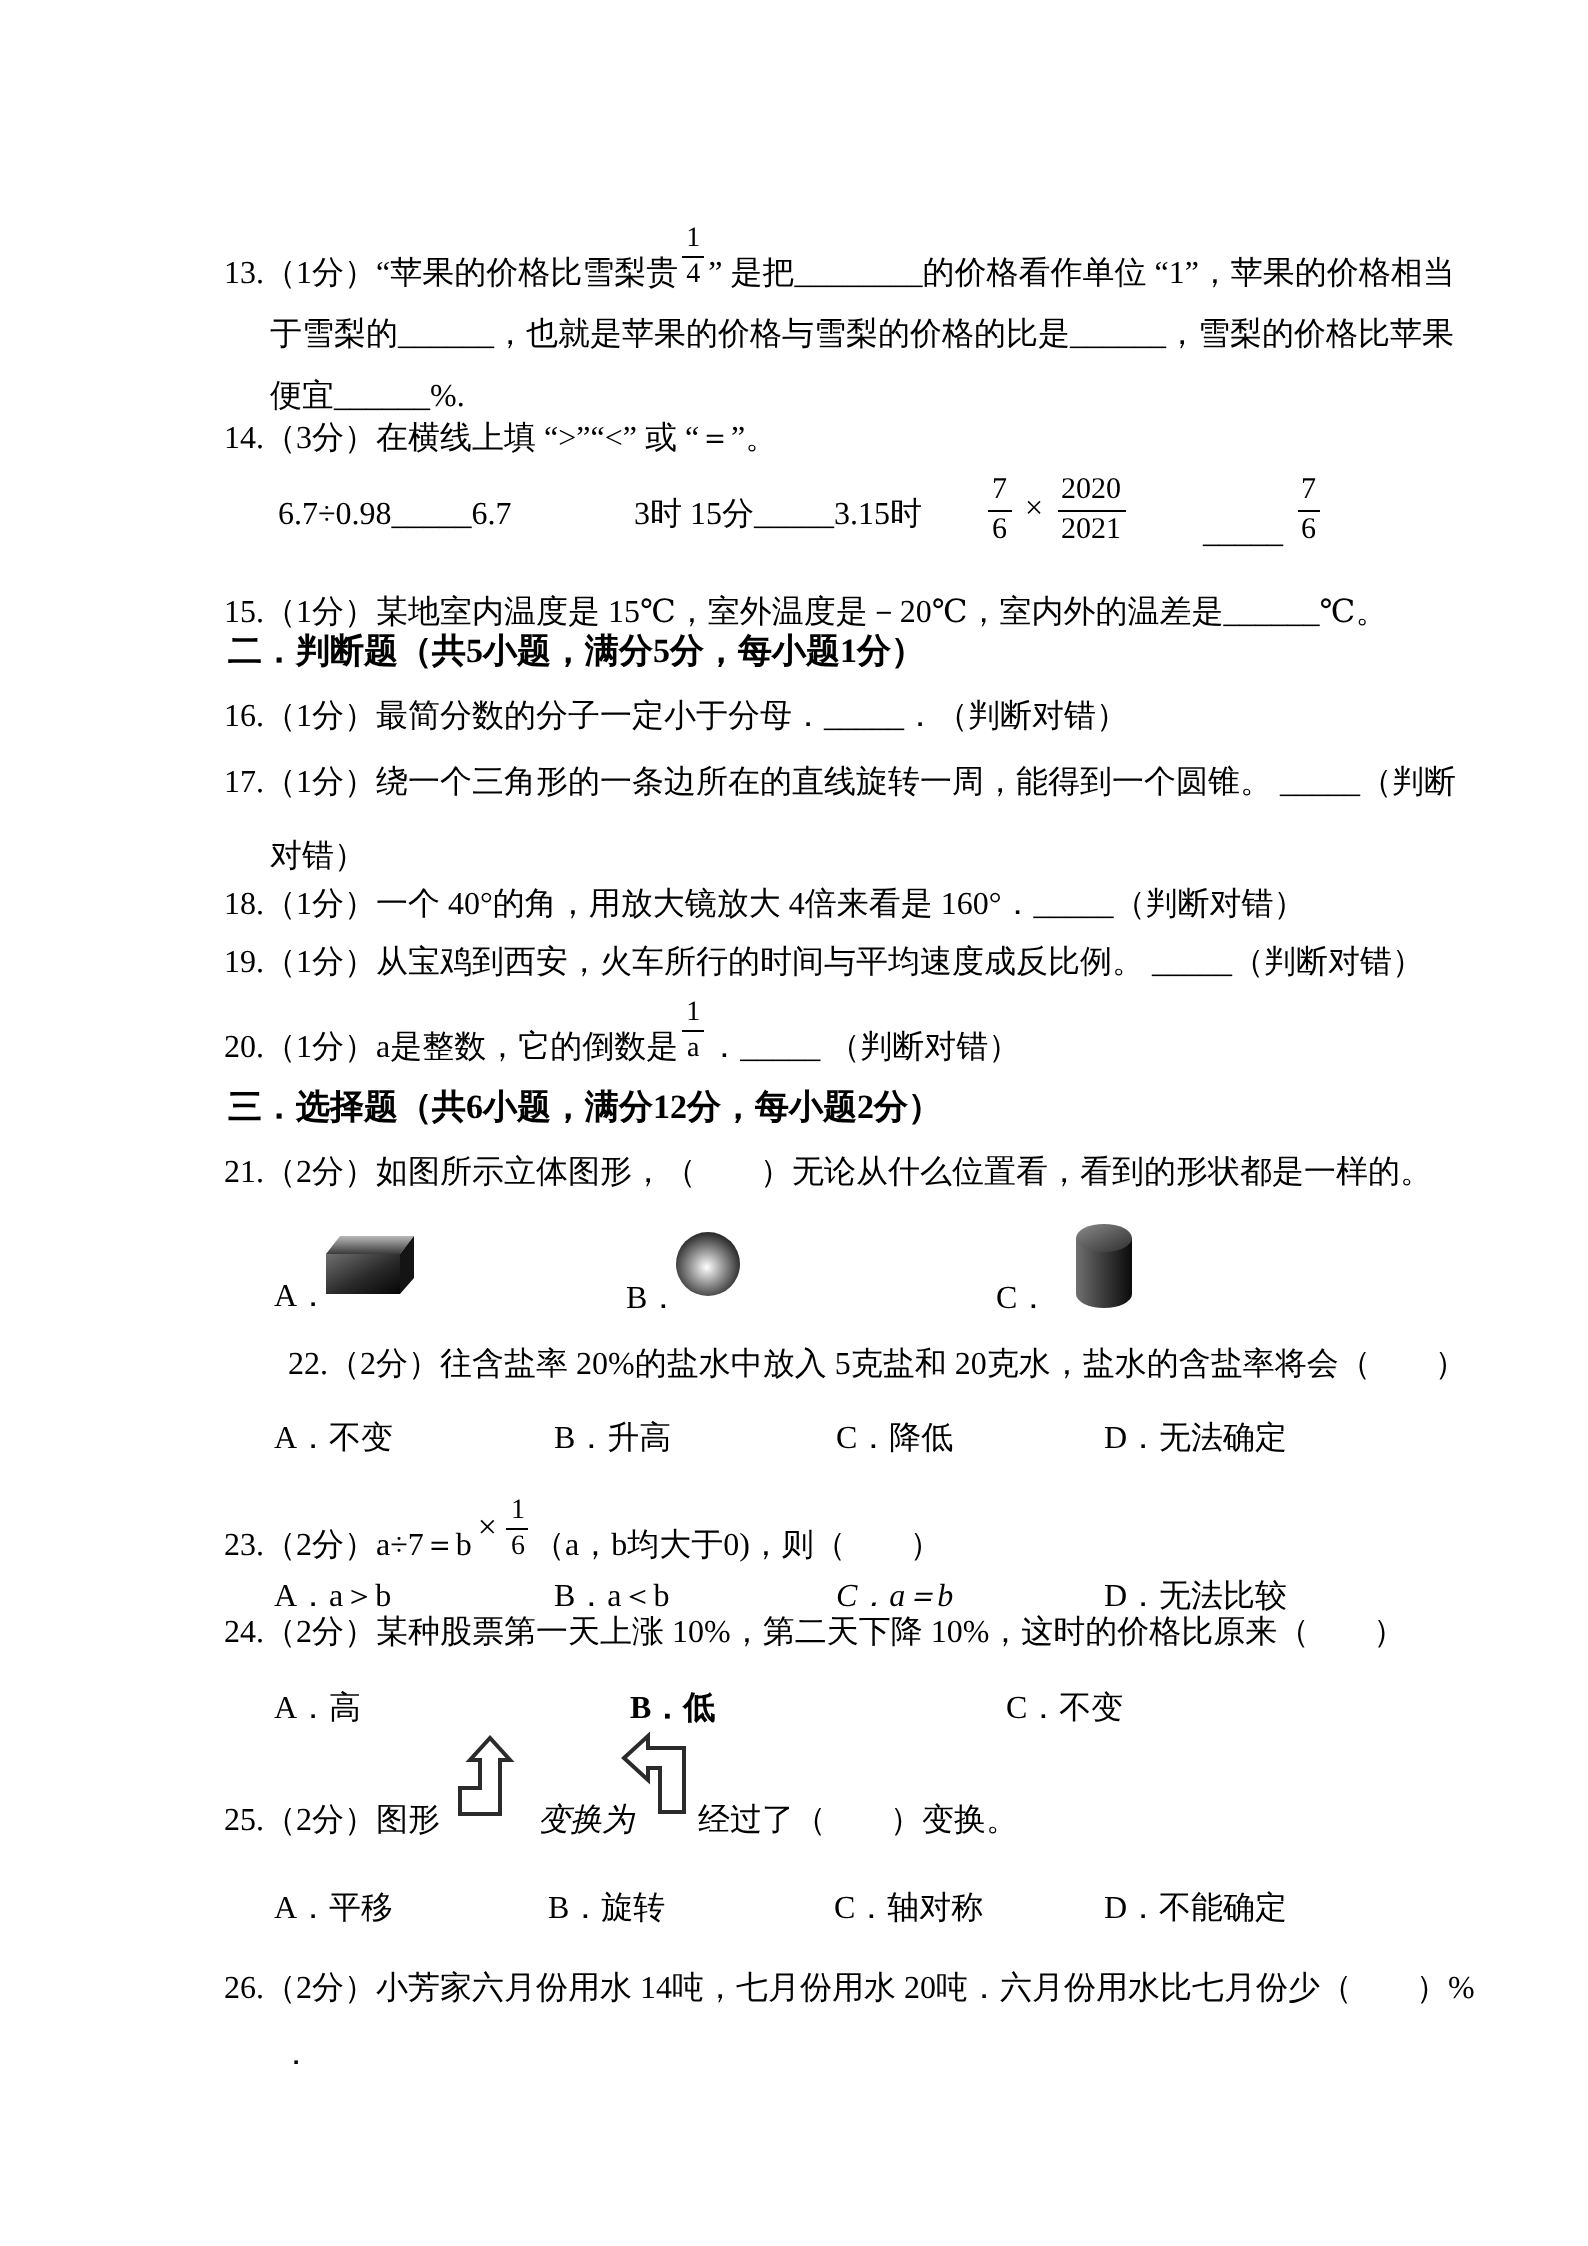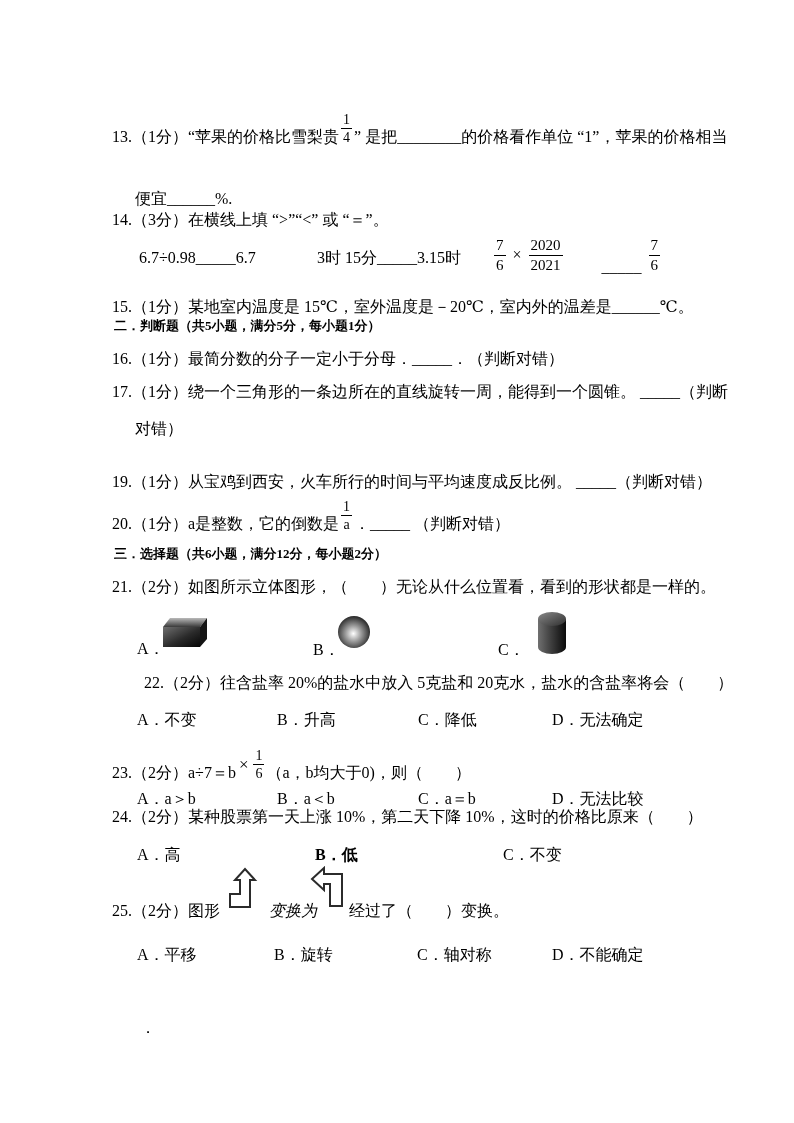--- a/index.html
+++ b/index.html
@@ -14,21 +14,21 @@
     margin:0 auto;
   }
   .ln{
     position:absolute;
     font-size:16px;
     line-height:19px;
     white-space:pre;
   }
   .sec{
     font-weight:bold;
-    font-size:13px;
+    font-size:17px;
   }
   .ifrac{
     display:inline-block;
     text-align:center;
     vertical-align:baseline;
     line-height:1;
     margin:0 2px;
   }
   .ifrac .fn{display:block;border-bottom:1px solid #000;padding:0 2px 1px 2px;font-size:14px;line-height:1.1;}
   .ifrac .fd{display:block;padding-top:1px;font-size:14px;line-height:1.1;}
@@ -44,20 +44,21 @@
   .raised-times{position:relative;top:-8px;font-size:17px;margin:0 3px;}
   .shape{position:absolute;}
   svg{display:block;}
 </style>
 </head>
 <body>
 
 <div class="page">
 
   <div class="ln" style="left:112px;top:112px;"><span>13.（1分）“苹果的价格比雪梨贵</span><span class="ifrac"><span class="fn">1</span><span class="fd">4</span></span><span>” 是把________的价格看作单位 “1”，苹果的价格相当</span></div>
+  <div class="ln" style="left:135px;top:158px;">于雪梨的______，也就是苹果的价格与雪梨的价格的比是______，雪梨的价格比苹果</div>
   <div class="ln" style="left:135px;top:189px;">便宜______%.</div>
 
   <div class="ln" style="left:112px;top:210px;">14.（3分）在横线上填 “&gt;”“&lt;” 或 “＝”。</div>
   <div class="ln" style="left:139px;top:248px;">6.7÷0.98_____6.7</div>
   <div class="ln" style="left:317px;top:248px;">3时 15分_____3.15时</div>
   <div class="fracrow" style="left:492px;top:237px;">
     <span class="ifrac">
         <span class="fn">7</span>
         <span class="fd">6</span>
       </span>
@@ -75,20 +76,21 @@
 
   <div class="ln" style="left:112px;top:297px;">15.（1分）某地室内温度是 15℃，室外温度是－20℃，室内外的温差是______℃。</div>
 
   <div class="ln sec" style="left:114px;top:316px;">二．判断题（共5小题，满分5分，每小题1分）</div>
 
   <div class="ln" style="left:112px;top:349px;">16.（1分）最简分数的分子一定小于分母．_____．（判断对错）</div>
 
   <div class="ln" style="left:112px;top:382px;">17.（1分）绕一个三角形的一条边所在的直线旋转一周，能得到一个圆锥。 _____（判断</div>
   <div class="ln" style="left:135px;top:419px;">对错）</div>
 
+  <div class="ln" style="left:112px;top:443px;">18.（1分）一个 40°的角，用放大镜放大 4倍来看是 160°．_____（判断对错）</div>
 
   <div class="ln" style="left:112px;top:472px;">19.（1分）从宝鸡到西安，火车所行的时间与平均速度成反比例。 _____（判断对错）</div>
 
   <div class="ln" style="left:112px;top:499px;"><span>20.（1分）a是整数，它的倒数是</span><span class="ifrac"><span class="fn">1</span><span class="fd">a</span></span><span>．_____ （判断对错）</span></div>
 
   <div class="ln sec" style="left:114px;top:544px;">三．选择题（共6小题，满分12分，每小题2分）</div>
 
   <div class="ln" style="left:112px;top:577px;">21.（2分）如图所示立体图形，（　　）无论从什么位置看，看到的形状都是一样的。</div>
   <div class="ln" style="left:137px;top:639px;">A．</div>
   <div class="shape" style="left:161px;top:616px;">
@@ -144,21 +146,21 @@
 
   <div class="ln" style="left:112px;top:673px;margin-left:32px;">22.（2分）往含盐率 20%的盐水中放入 5克盐和 20克水，盐水的含盐率将会（　　）</div>
   <div class="ln" style="left:137px;top:710px;">A．不变</div>
   <div class="ln" style="left:277px;top:710px;">B．升高</div>
   <div class="ln" style="left:418px;top:710px;">C．降低</div>
   <div class="ln" style="left:552px;top:710px;">D．无法确定</div>
 
   <div class="ln" style="left:112px;top:748px;"><span>23.（2分）a÷7＝b</span><span class="raised-times">×</span><span class="ifrac"><span class="fn">1</span><span class="fd">6</span></span><span>（a，b均大于0)，则（　　）</span></div>
   <div class="ln" style="left:137px;top:789px;">A．a＞b</div>
   <div class="ln" style="left:277px;top:789px;">B．a＜b</div>
-  <div class="ln" style="left:418px;top:789px;">C．a＝b</div>
+  <div class="ln" style="left:418px;top:789px;font-style:italic;">C．a＝b</div>
   <div class="ln" style="left:552px;top:789px;">D．无法比较</div>
 
   <div class="ln" style="left:112px;top:807px;">24.（2分）某种股票第一天上涨 10%，第二天下降 10%，这时的价格比原来（　　）</div>
   <div class="ln" style="left:137px;top:845px;">A．高</div>
   <div class="ln" style="left:315px;top:845px;font-weight:bold;">B．低</div>
   <div class="ln" style="left:503px;top:845px;">C．不变</div>
 
   <div class="ln" style="left:112px;top:901px;">25.（2分）图形</div>
   <div class="shape" style="left:228px;top:867px;">
     <svg width="31" height="43" viewBox="0 0 31 43">
@@ -170,15 +172,16 @@
     <svg width="35" height="43" viewBox="0 0 35 43">
       <path d="M14,2 L14,8 L32,8 L32,40 L20,40 L20,18 L14,18 L14,24 L2,13 Z" fill="#ffffff" stroke="#2b2b2b" stroke-width="2" stroke-linejoin="miter"></path>
     </svg>
   </div>
   <div class="ln" style="left:349px;top:901px;">经过了（　　）变换。</div>
   <div class="ln" style="left:137px;top:945px;">A．平移</div>
   <div class="ln" style="left:274px;top:945px;">B．旋转</div>
   <div class="ln" style="left:417px;top:945px;">C．轴对称</div>
   <div class="ln" style="left:552px;top:945px;">D．不能确定</div>
 
+  <div class="ln" style="left:112px;top:985px;">26.（2分）小芳家六月份用水 14吨，七月份用水 20吨．六月份用水比七月份少（　　）%</div>
   <div class="ln" style="left:140px;top:1018px;">．</div>
 
 </div>
 
 </body></html>

